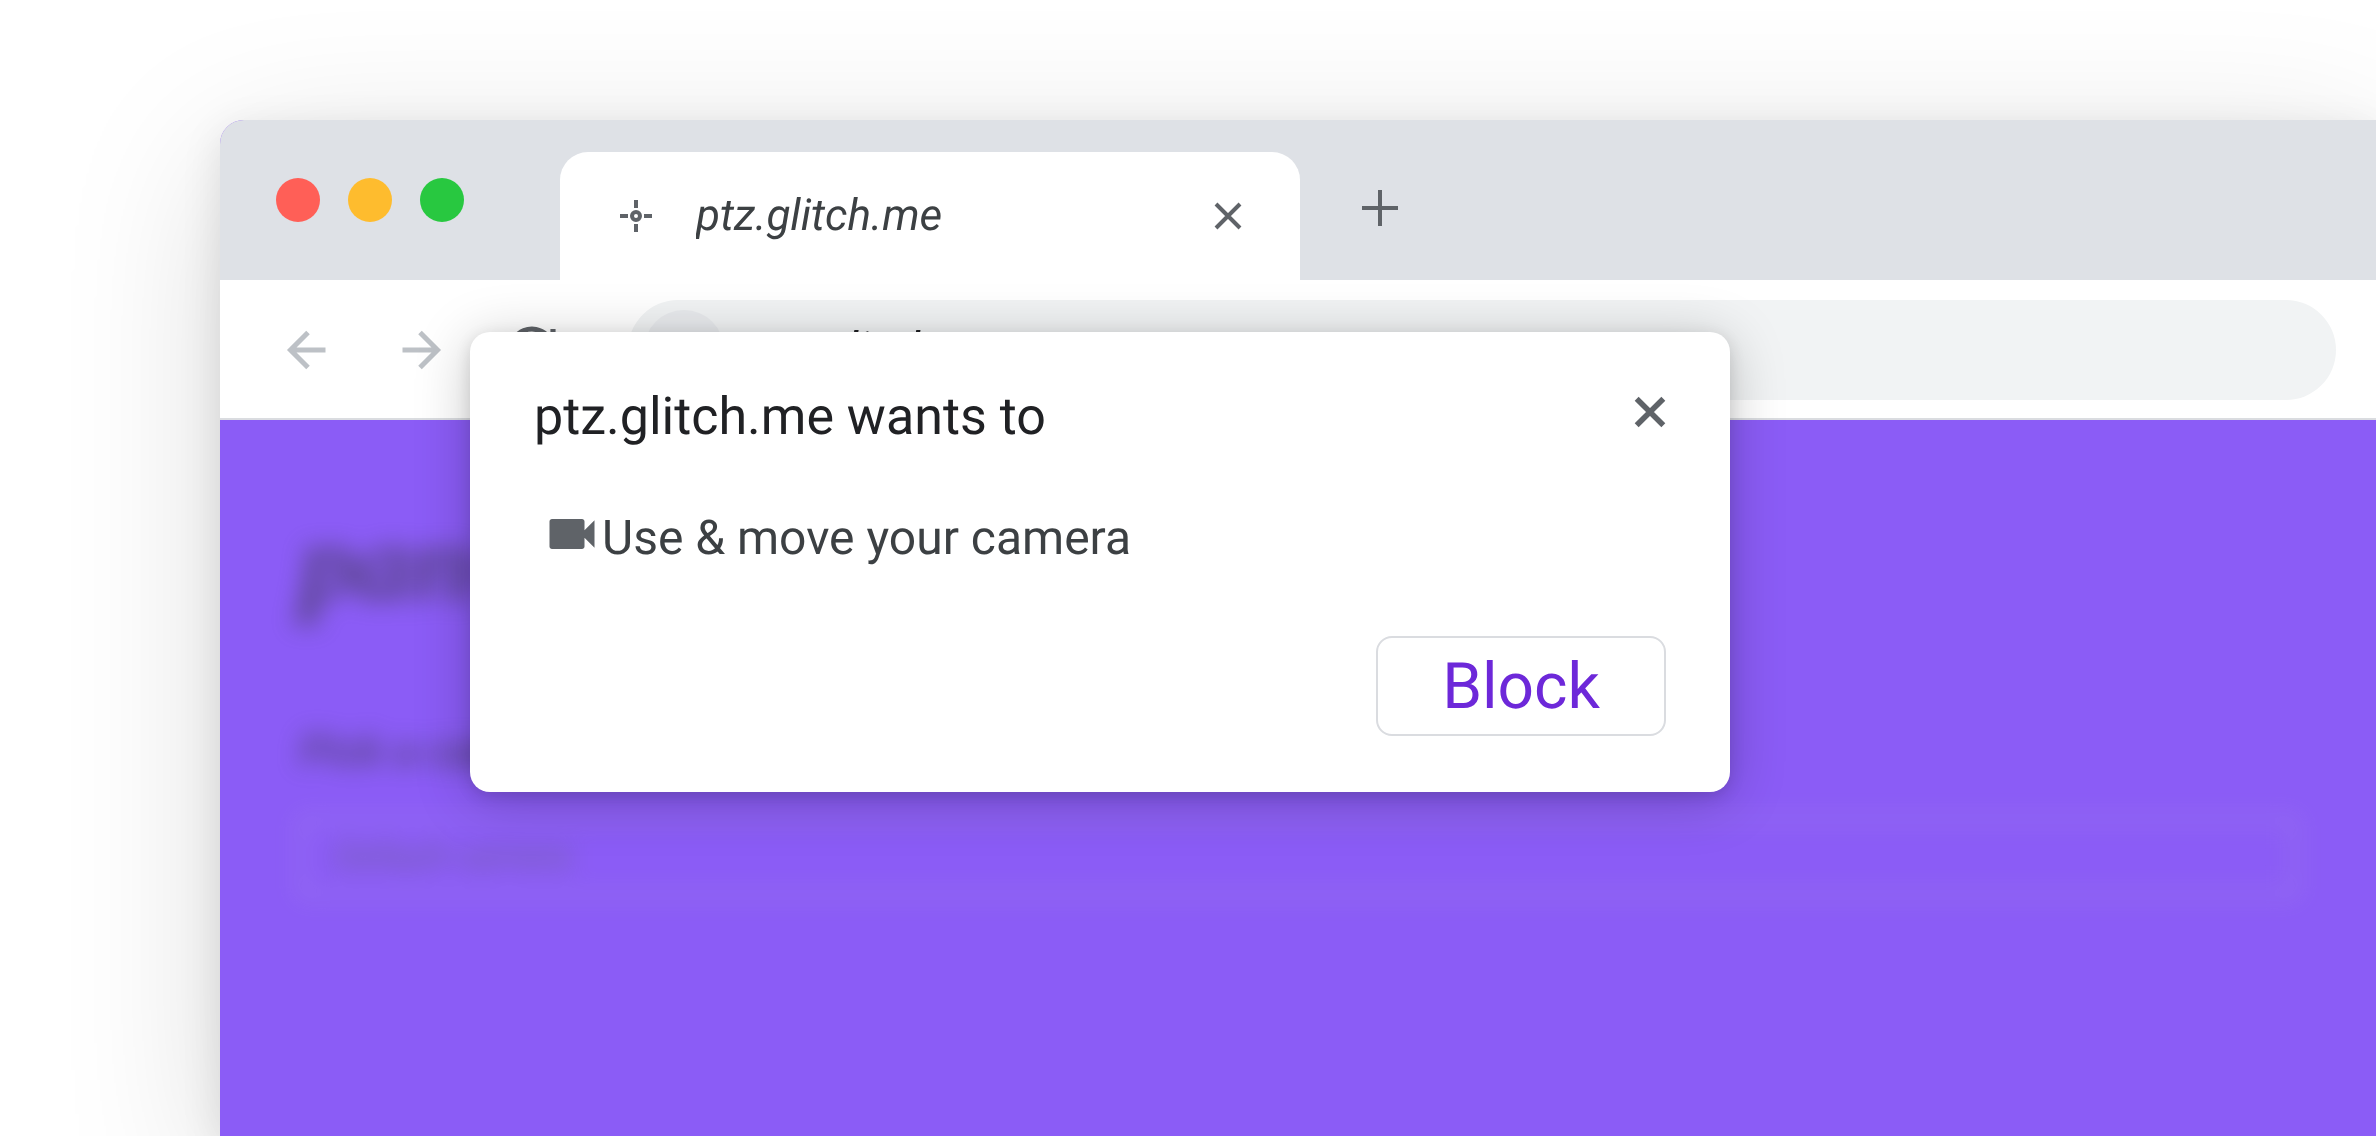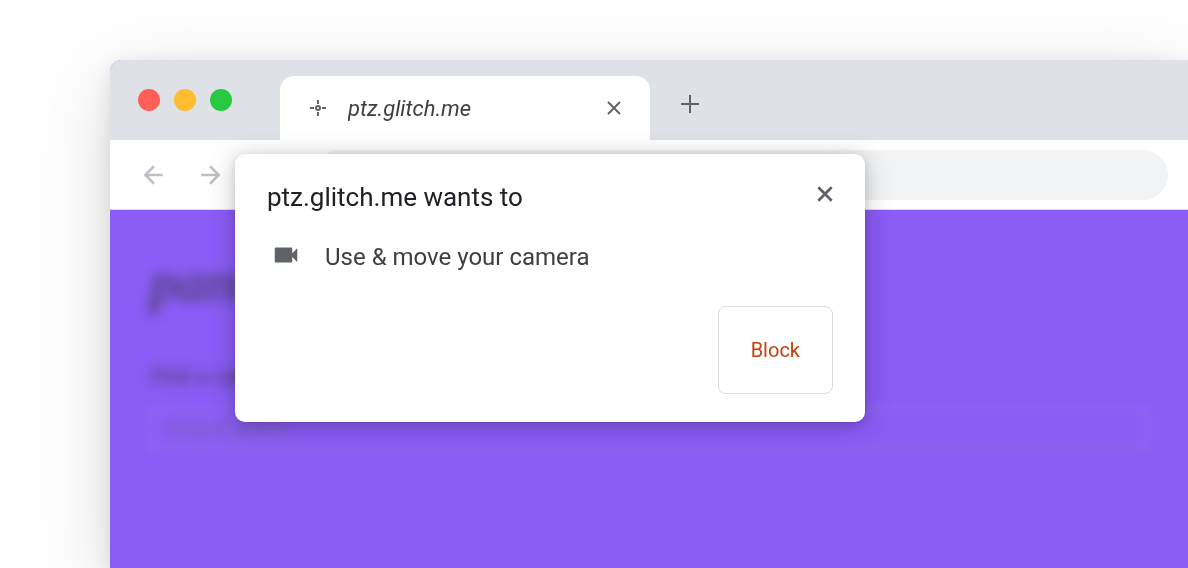--- a/index.html
+++ b/index.html
@@ -183,21 +183,21 @@
     
     .page-select {
       border: 1px solid #ccc;
       padding: 8px 16px;
       font-size: 18px;
       color: #666;
     }
     
     .permission-dialog {
       position: absolute;
-      top: 154px;
+      top: 166px;
       left: 235px;
       width: 630px;
       background: #fff;
       border-radius: 10px;
       box-shadow: 0 4px 28px rgba(0,0,0,0.22), 0 2px 8px rgba(0,0,0,0.12);
       padding: 28px 32px;
     }
     
     .dialog-close {
       position: absolute;
@@ -214,21 +214,20 @@
     
     .dialog-title {
       font-size: 26px;
       color: #202124;
       margin-bottom: 28px;
     }
     
     .dialog-permission {
       display: flex;
       align-items: center;
-      gap: 24px;
       margin-bottom: 32px;
       padding-left: 4px;
       margin-top: 19px;
     }
     
     .camera-icon {
       color: #5f6368;
     }
     
     .permission-text {
@@ -236,26 +235,26 @@
       color: #3c4043;
     }
     
     .dialog-buttons {
       display: flex;
       justify-content: flex-end;
       gap: 18px;
     }
     
     .dialog-btn {
-      padding: 31px 32px;
+      padding: 5px 32px;
       border: 1px solid #dadce0;
       border-radius: 8px;
       background: #fff;
-      color: #c2410c;
-      font-size: 20px;
+      color: #6d28d9;
+      font-size: 32px;
       cursor: pointer;
       font-family: inherit;
     }
   </style>
 </head>
 <body>
 
 <div class="window-shadow">
 
   <div class="tab-strip">

